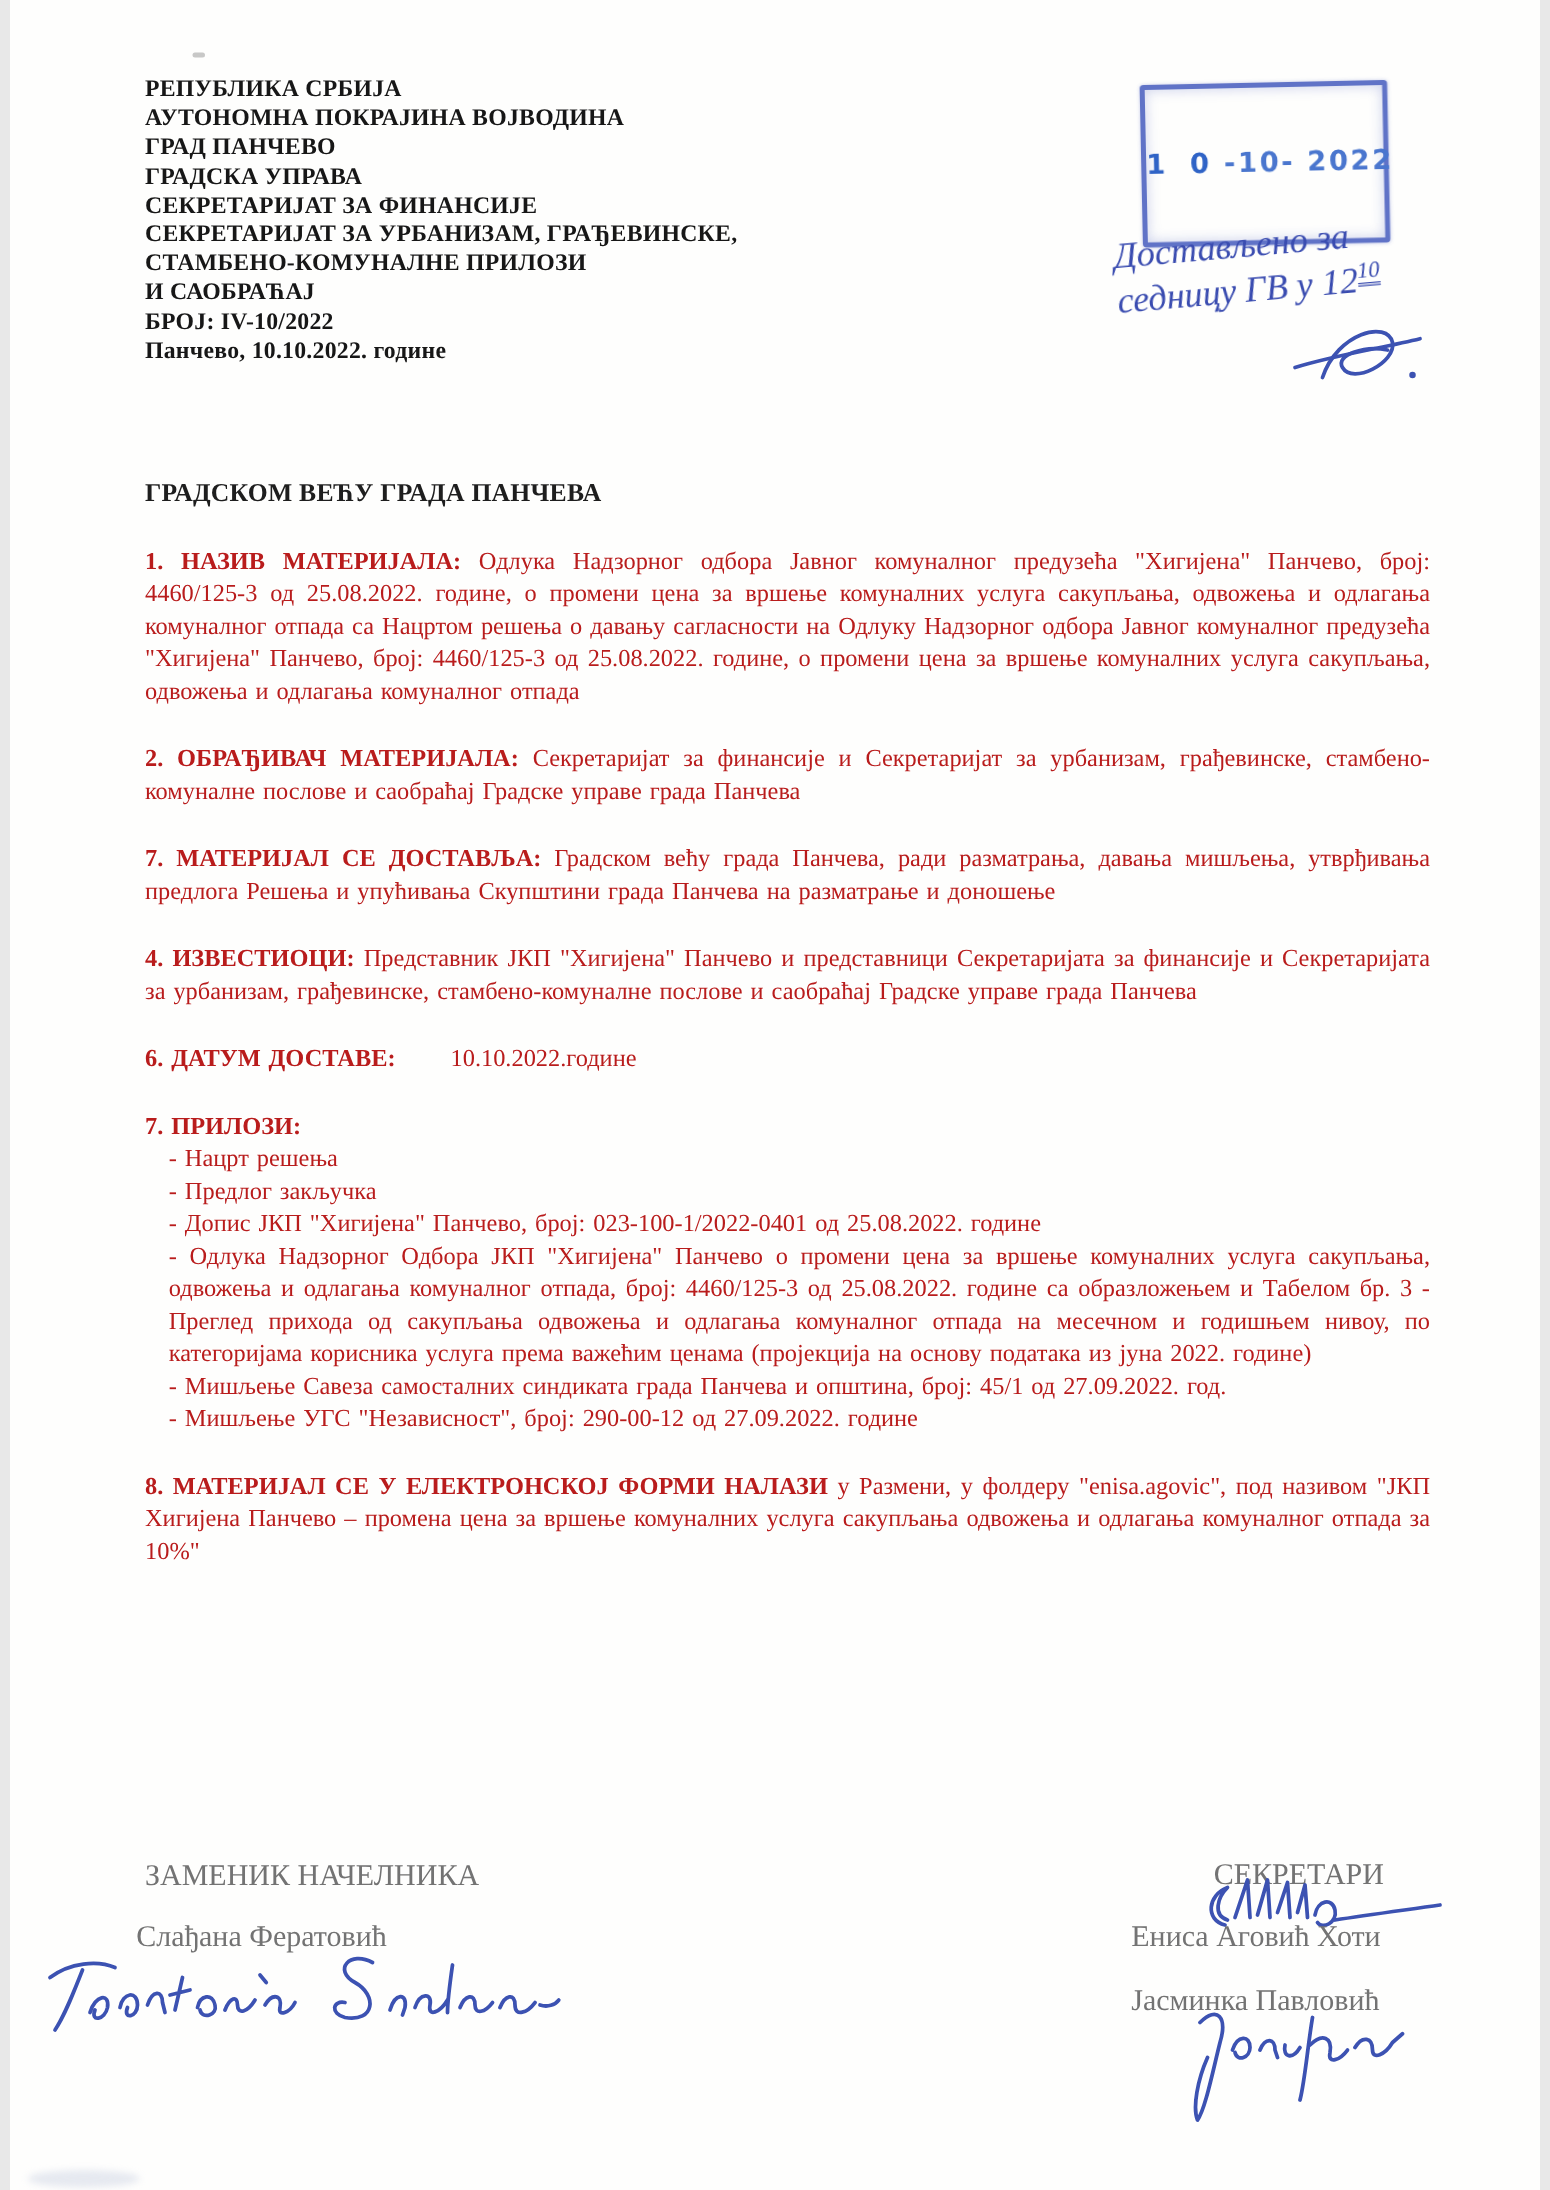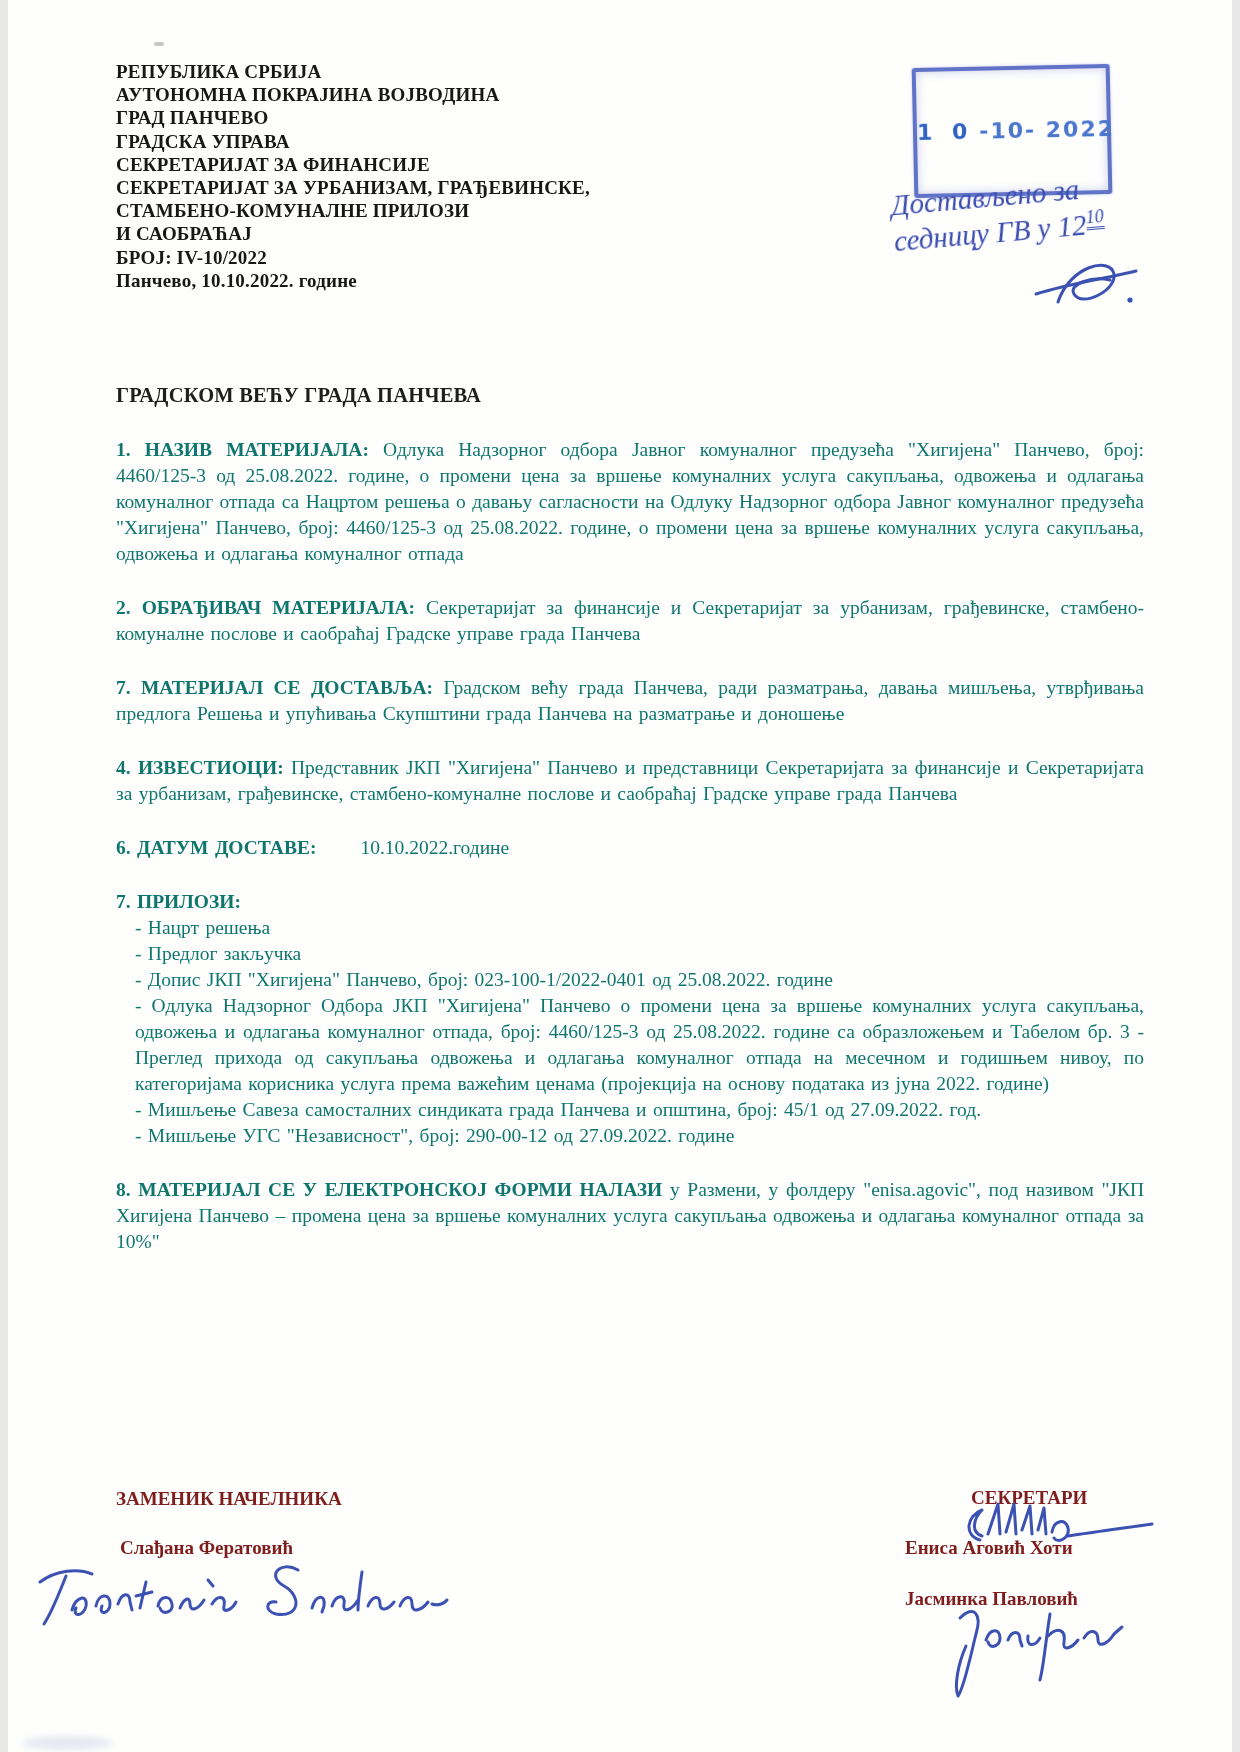--- a/index.html
+++ b/index.html
@@ -46,30 +46,30 @@
   
   .recipient {
     position:absolute; left:108px; top:384px;
     font-weight:bold; font-size:20.5px; letter-spacing:0.2px; white-space:nowrap;
   }
 
   
   .content {
     position:absolute; left:108px; top:437px; width:1028px;
     font-size:19.5px; line-height:26px; text-align:justify;
-    word-spacing:1.5px; color:#0f766e;
+    word-spacing:1.5px; color:#b91c1c;
   }
   .content p { margin:0 0 28px 0; }
   .content p.tight { margin:0; }
   .label { font-weight:bold; }
   .date-value { margin-left:44px; }
   .attach-list { margin-bottom:28px;margin-left:19px; }
 
   
-  .sig-text { position:absolute; font-weight:bold; font-size:19px; white-space:nowrap; color:#7f1d1d; }
+  .sig-text { position:absolute; font-weight:normal; font-size:24px; white-space:nowrap; color:#737373; }
 
   .smudge1 { position:absolute; left:146px; top:42px; width:10px; height:4px;
              background:#9a9a9a; border-radius:2px; opacity:0.55; }
   .smudge2 { position:absolute; left:14px; top:1736px; width:90px; height:14px;
              background:#b9c2d8; border-radius:50%; opacity:0.35; filter:blur(3px); }
 </style>
 </head>
 <body>
 
 <div class="page">
@@ -118,21 +118,21 @@
       <div>- Предлог закључка</div>
       <div>- Допис ЈКП "Хигијена" Панчево, број: 023-100-1/2022-0401 од 25.08.2022. године</div>
       <div>- Одлука Надзорног Одбора ЈКП "Хигијена" Панчево о промени цена за вршење комуналних услуга сакупљања, одвожења и одлагања комуналног отпада, број: 4460/125-3 од 25.08.2022. године са образложењем и Табелом бр. 3 - Преглед прихода од сакупљања одвожења и одлагања комуналног отпада на месечном и годишњем нивоу, по категоријама корисника услуга  према важећим ценама (пројекција на основу података из јуна 2022. године)</div>
       <div>- Мишљење Савеза самосталних синдиката града Панчева и општина, број: 45/1 од  27.09.2022. год.</div>
       <div>- Мишљење УГС "Независност", број: 290-00-12 од 27.09.2022. године</div>
     </div>
     <p><span class="label">8. МАТЕРИЈАЛ СЕ У ЕЛЕКТРОНСКОЈ ФОРМИ НАЛАЗИ</span> <span>у Размени, у фолдеру "enisa.agovic", под називом "ЈКП Хигијена Панчево – промена цена за вршење комуналних услуга сакупљања одвожења и одлагања комуналног отпада за 10%"</span></p>
   </div>
 
   <div class="sig-text" style="left:108px; top:1488px;">ЗАМЕНИК НАЧЕЛНИКА</div>
-  <div class="sig-text" style="left:112px; top:1537px;">Слађана Фератовић</div>
+  <div class="sig-text" style="left:101px; top:1537px;">Слађана Фератовић</div>
   <svg class="sig-svg" style="left:18px; top:1552px;" width="424" height="96" viewBox="0 0 424 96">
     <path d="M14 30 C30 18 52 16 66 22"></path>
     <path d="M40 24 C32 44 26 60 18 72"></path>
     <path d="M46 58 C50 44 62 42 60 54 C58 64 46 66 50 56"></path>
     <path d="M70 54 C72 42 84 40 84 52 C84 62 72 64 76 54"></path>
     <path d="M92 52 C96 40 104 40 104 50 L106 58"></path>
     <path d="M114 56 L120 30 M110 44 L126 40"></path>
     <path d="M132 54 C134 44 144 42 146 52 C148 60 136 64 134 56"></path>
     <path d="M154 56 C158 46 164 44 164 52 C164 60 172 58 178 48"></path>
     <path d="M182 28 L187 34"></path>

